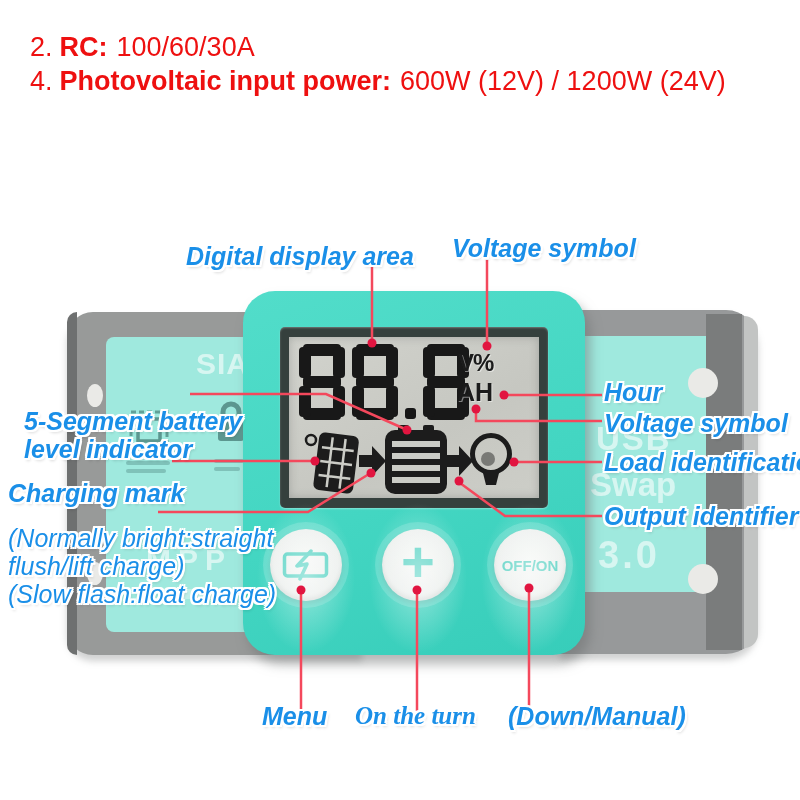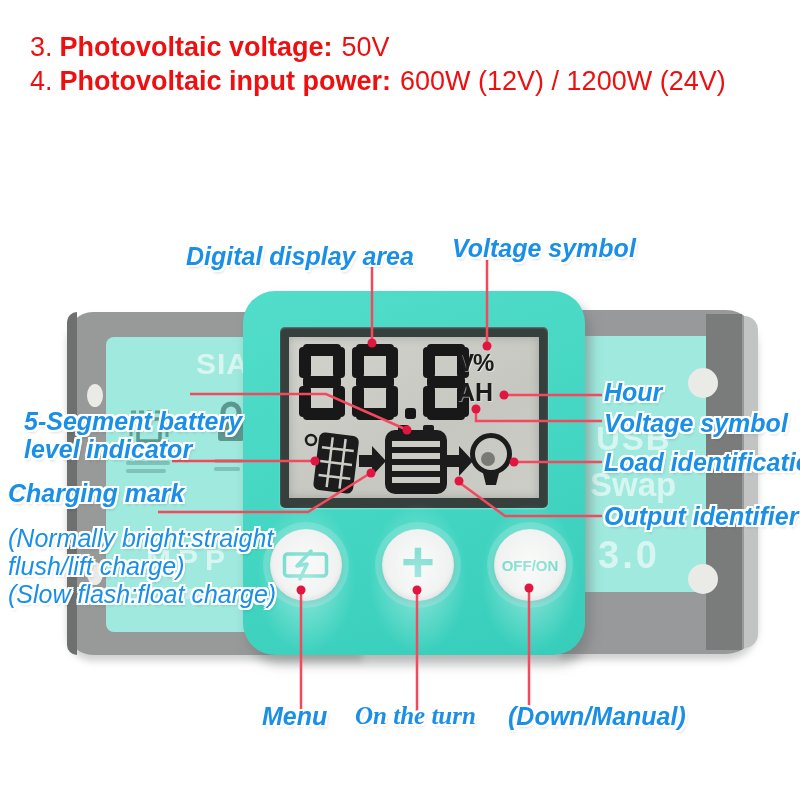--- a/index.html
+++ b/index.html
@@ -85,21 +85,21 @@
   .l-down{left:508px;top:702px;}
 
   .lines-overlay{position:absolute;inset:0;z-index:5;pointer-events:none;}
 </style>
 </head>
 <body>
 
 <div class="canvas">
 
   <section class="specs">
-    <div><span class="sp-num">3.</span><span class="sp-label">Photovoltaic voltage:</span><span class="sp-value">50V</span></div>
+    <div><span class="sp-num">2.</span><span class="sp-label">RC:</span><span class="sp-value">100/60/30A</span></div>
     <div><span class="sp-num">4.</span><span class="sp-label">Photovoltaic input power:</span><span class="sp-value">600W (12V) / 1200W (24V)</span></div>
   </section>
 
   <div class="bg-left">
     <div class="frame"></div>
     <div class="edge-dark"></div>
     <div class="panel">
       <span class="bgtext t-sia">SIA</span>
       <svg style="position:absolute;left:20px;top:69px" width="46" height="48" viewBox="0 0 46 48">
         <rect x="5" y="6" width="36" height="36" fill="none" stroke="rgba(25,70,65,.45)" stroke-width="3" stroke-dasharray="5 3"></rect>

